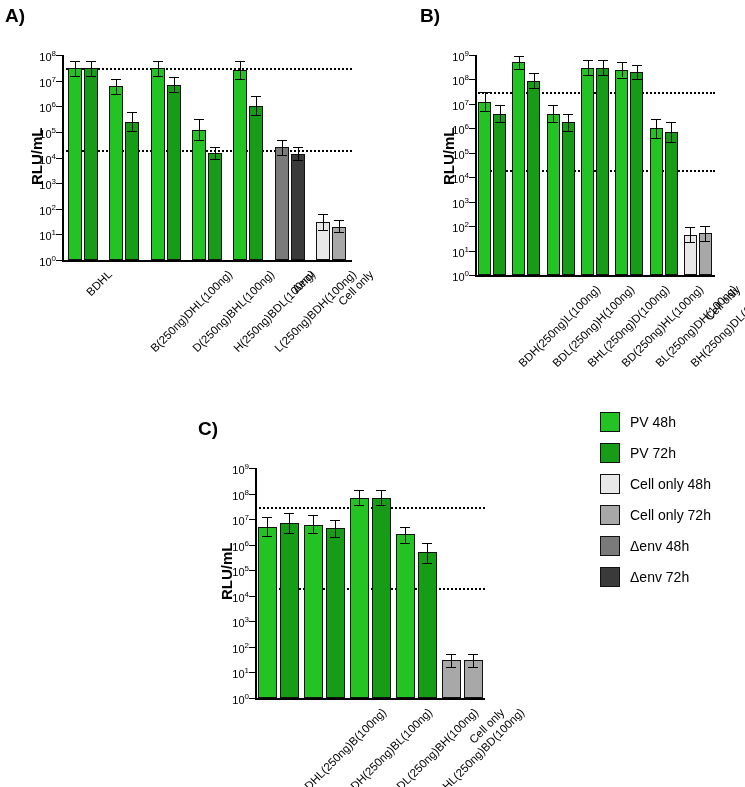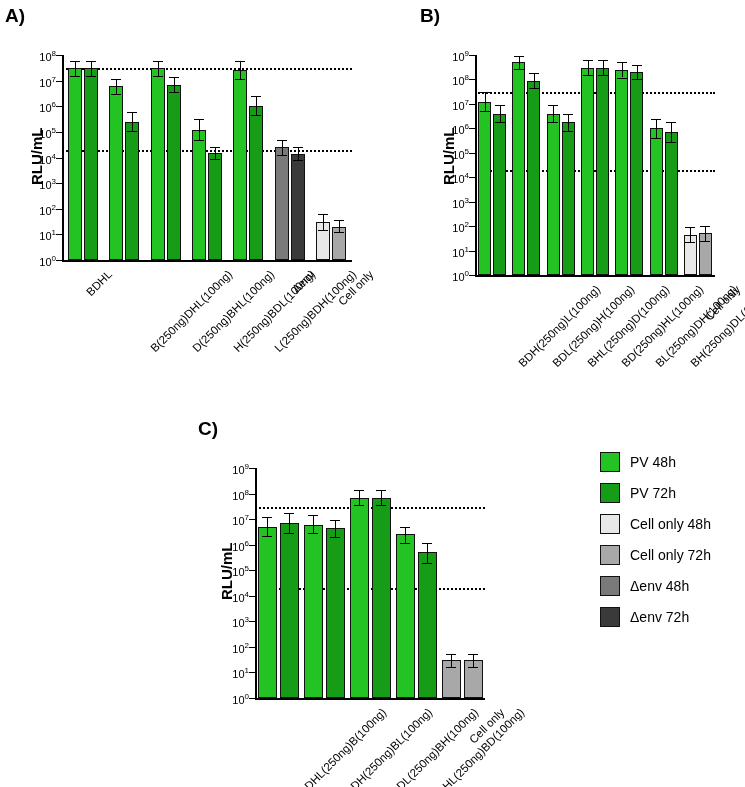--- a/index.html
+++ b/index.html
@@ -295,21 +295,21 @@
       <div class="errcap" style="left: 276px; top: 253.524px; width: 10px;"></div>
       <div class="errcap" style="left: 276px; top: 267.228px; width: 10px;"></div>
       <div class="bar" style="left: 293.5px; top: 260.251px; width: 19px; height: 37.7487px; background: rgb(168, 168, 168);"></div>
       <div class="err" style="left: 303px; top: 253.524px; height: 13.704px;"></div>
       <div class="errcap" style="left: 298px; top: 253.524px; width: 10px;"></div>
       <div class="errcap" style="left: 298px; top: 267.228px; width: 10px;"></div>
       <div class="xlab" style="left: 284px; top: 306px;">Cell only</div>
     </div>
 </div>
 
-<div class="legend" style="left:600px;top:452px;">
+<div class="legend" style="left:600px;top:412px;">
   <div class="legend-row">
     <span class="legend-swatch" style="background:#22c322;"></span>
     <span class="legend-label">PV 48h</span>
   </div>
   <div class="legend-row">
     <span class="legend-swatch" style="background:#169c16;"></span>
     <span class="legend-label">PV 72h</span>
   </div>
   <div class="legend-row">
     <span class="legend-swatch" style="background:#e8e8e8;"></span>

